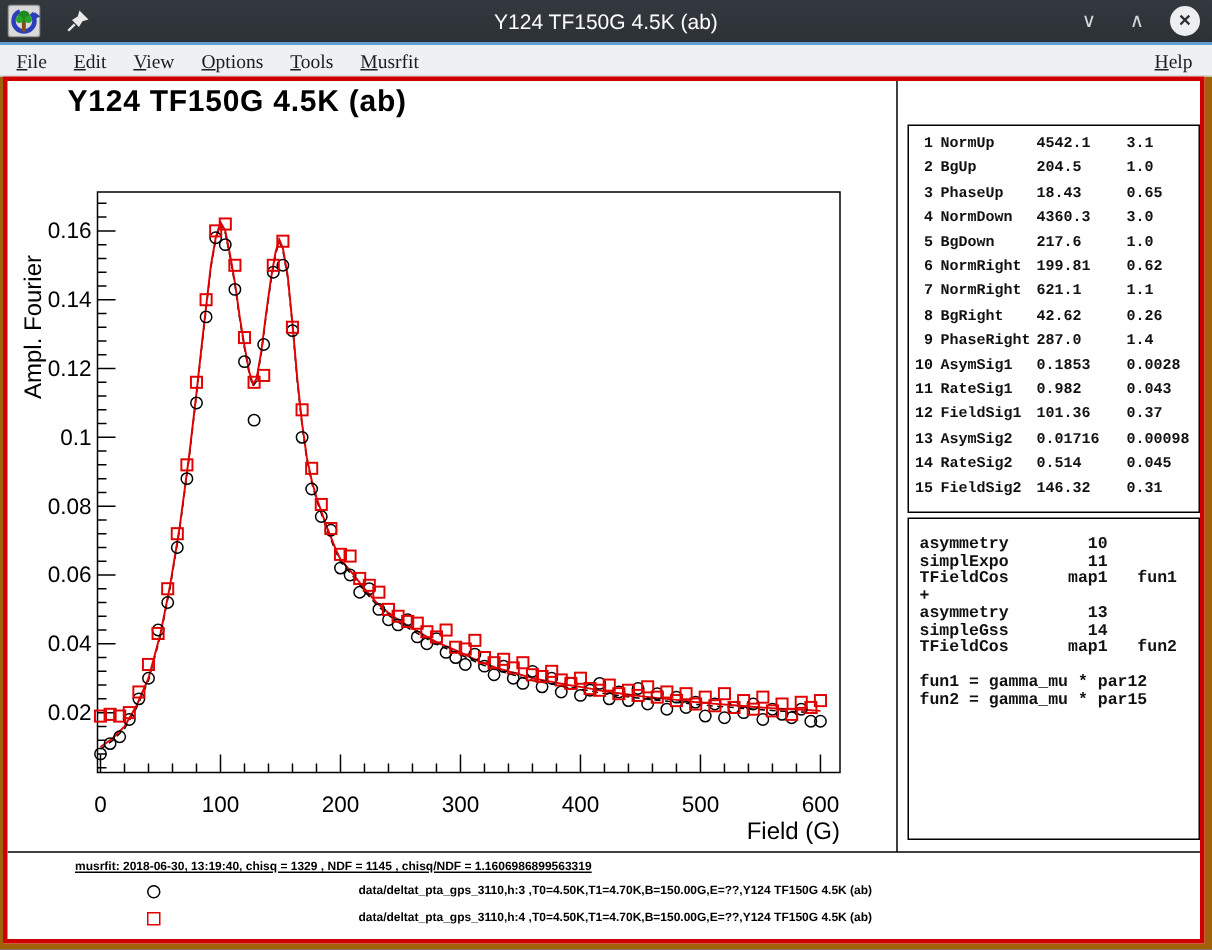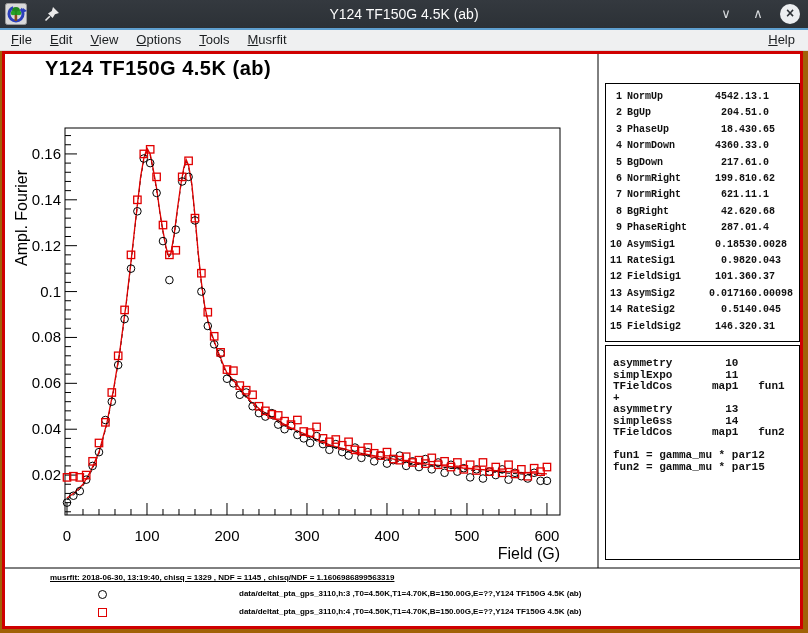--- a/index.html
+++ b/index.html
@@ -21,22 +21,22 @@
     position:absolute; left:0; right:0; text-align:center;
     color:#fcfcfc; font-size:14px; line-height:28px;
   }
   .win-btns { position:absolute; right:8px; top:0; height:28px; display:flex; align-items:center; gap:12px; }
   .win-btn { color:#d7dadd; font-size:13px; width:20px; height:20px; text-align:center; line-height:20px; cursor:default; }
   .win-btn.close { background:#eceef0; color:#2c3136; border-radius:50%; font-size:14px; font-weight:bold; line-height:19px; }
   .accent-line { position:absolute; left:0; top:28px; width:808px; height:2px; background:#5e9fcf; }
   
   .menubar {
     position:absolute; left:0; top:30px; width:808px; height:21px;
-    background:#eff0f1; display:flex; align-items:flex-end;
-    font-size:13px; color:#1b1e20; border-bottom:1px solid #d8d9da;
+    background:#eff0f1; display:flex; align-items:flex-start;
+    font-size:13px; color:#1b1e20; border-bottom:1px solid #d8d9da;font-family:Liberation Serif, serif;
   }
   .menu-item { padding:0 9px; height:21px; line-height:21px; }
   .menu-item:first-child { margin-left:2px; }
   .menu-help { margin-left:auto; margin-right:4px; }
   
   .canvas {
     position:absolute; left:2px; top:51px; width:801px; height:578px;
     background:#ffffff; border:3px solid #cf0000;
   }
   .plot-title {
@@ -49,21 +49,21 @@
     position:absolute; left:600px; width:195px; background:#fff;
     border:1px solid #000;
     font-family:"Liberation Mono","DejaVu Sans Mono",monospace;
     font-weight:bold; color:#111;
   }
   .param-box { top:29px; height:259px; font-size:10px; padding-top:5px; }
   .theory-box { top:291px; height:215px; font-size:11px; }
   .prow { display:flex; line-height:16.4px; white-space:pre; }
   .pi { width:16px; text-align:right; }
   .pn { margin-left:5px; width:64px; }
-  .pv { width:60px;text-align:right; }
+  .pv { width:60px; }
   .pe { flex:1; }
   .theory-box pre { margin:0; padding:12px 0 0 7px; font:inherit; line-height:11.5px; }
   
   .footer-status {
     position:absolute; left:45px; top:519px;
     font-size:8px; font-weight:bold; color:#000;text-decoration:underline;
   }
   .legend-label {
     position:absolute; left:188px; font-size:8px; font-weight:bold; color:#000; white-space:nowrap;margin-left:46px;
   }
@@ -363,21 +363,21 @@
       </svg>
 
     <div class="pbox param-box" id="param-box">
         <div class="prow"><span class="pi">1</span><span class="pn">NormUp</span><span class="pv">4542.1</span><span class="pe">3.1</span></div>
         <div class="prow"><span class="pi">2</span><span class="pn">BgUp</span><span class="pv">204.5</span><span class="pe">1.0</span></div>
         <div class="prow"><span class="pi">3</span><span class="pn">PhaseUp</span><span class="pv">18.43</span><span class="pe">0.65</span></div>
         <div class="prow"><span class="pi">4</span><span class="pn">NormDown</span><span class="pv">4360.3</span><span class="pe">3.0</span></div>
         <div class="prow"><span class="pi">5</span><span class="pn">BgDown</span><span class="pv">217.6</span><span class="pe">1.0</span></div>
         <div class="prow"><span class="pi">6</span><span class="pn">NormRight</span><span class="pv">199.81</span><span class="pe">0.62</span></div>
         <div class="prow"><span class="pi">7</span><span class="pn">NormRight</span><span class="pv">621.1</span><span class="pe">1.1</span></div>
-        <div class="prow"><span class="pi">8</span><span class="pn">BgRight</span><span class="pv">42.62</span><span class="pe">0.68</span></div>
+        <div class="prow"><span class="pi">8</span><span class="pn">BgRight</span><span class="pv">42.62</span><span class="pe">0.26</span></div>
         <div class="prow"><span class="pi">9</span><span class="pn">PhaseRight</span><span class="pv">287.0</span><span class="pe">1.4</span></div>
         <div class="prow"><span class="pi">10</span><span class="pn">AsymSig1</span><span class="pv">0.1853</span><span class="pe">0.0028</span></div>
         <div class="prow"><span class="pi">11</span><span class="pn">RateSig1</span><span class="pv">0.982</span><span class="pe">0.043</span></div>
         <div class="prow"><span class="pi">12</span><span class="pn">FieldSig1</span><span class="pv">101.36</span><span class="pe">0.37</span></div>
         <div class="prow"><span class="pi">13</span><span class="pn">AsymSig2</span><span class="pv">0.01716</span><span class="pe">0.00098</span></div>
         <div class="prow"><span class="pi">14</span><span class="pn">RateSig2</span><span class="pv">0.514</span><span class="pe">0.045</span></div>
         <div class="prow"><span class="pi">15</span><span class="pn">FieldSig2</span><span class="pv">146.32</span><span class="pe">0.31</span></div>
       </div>
 
     <div class="pbox theory-box">

